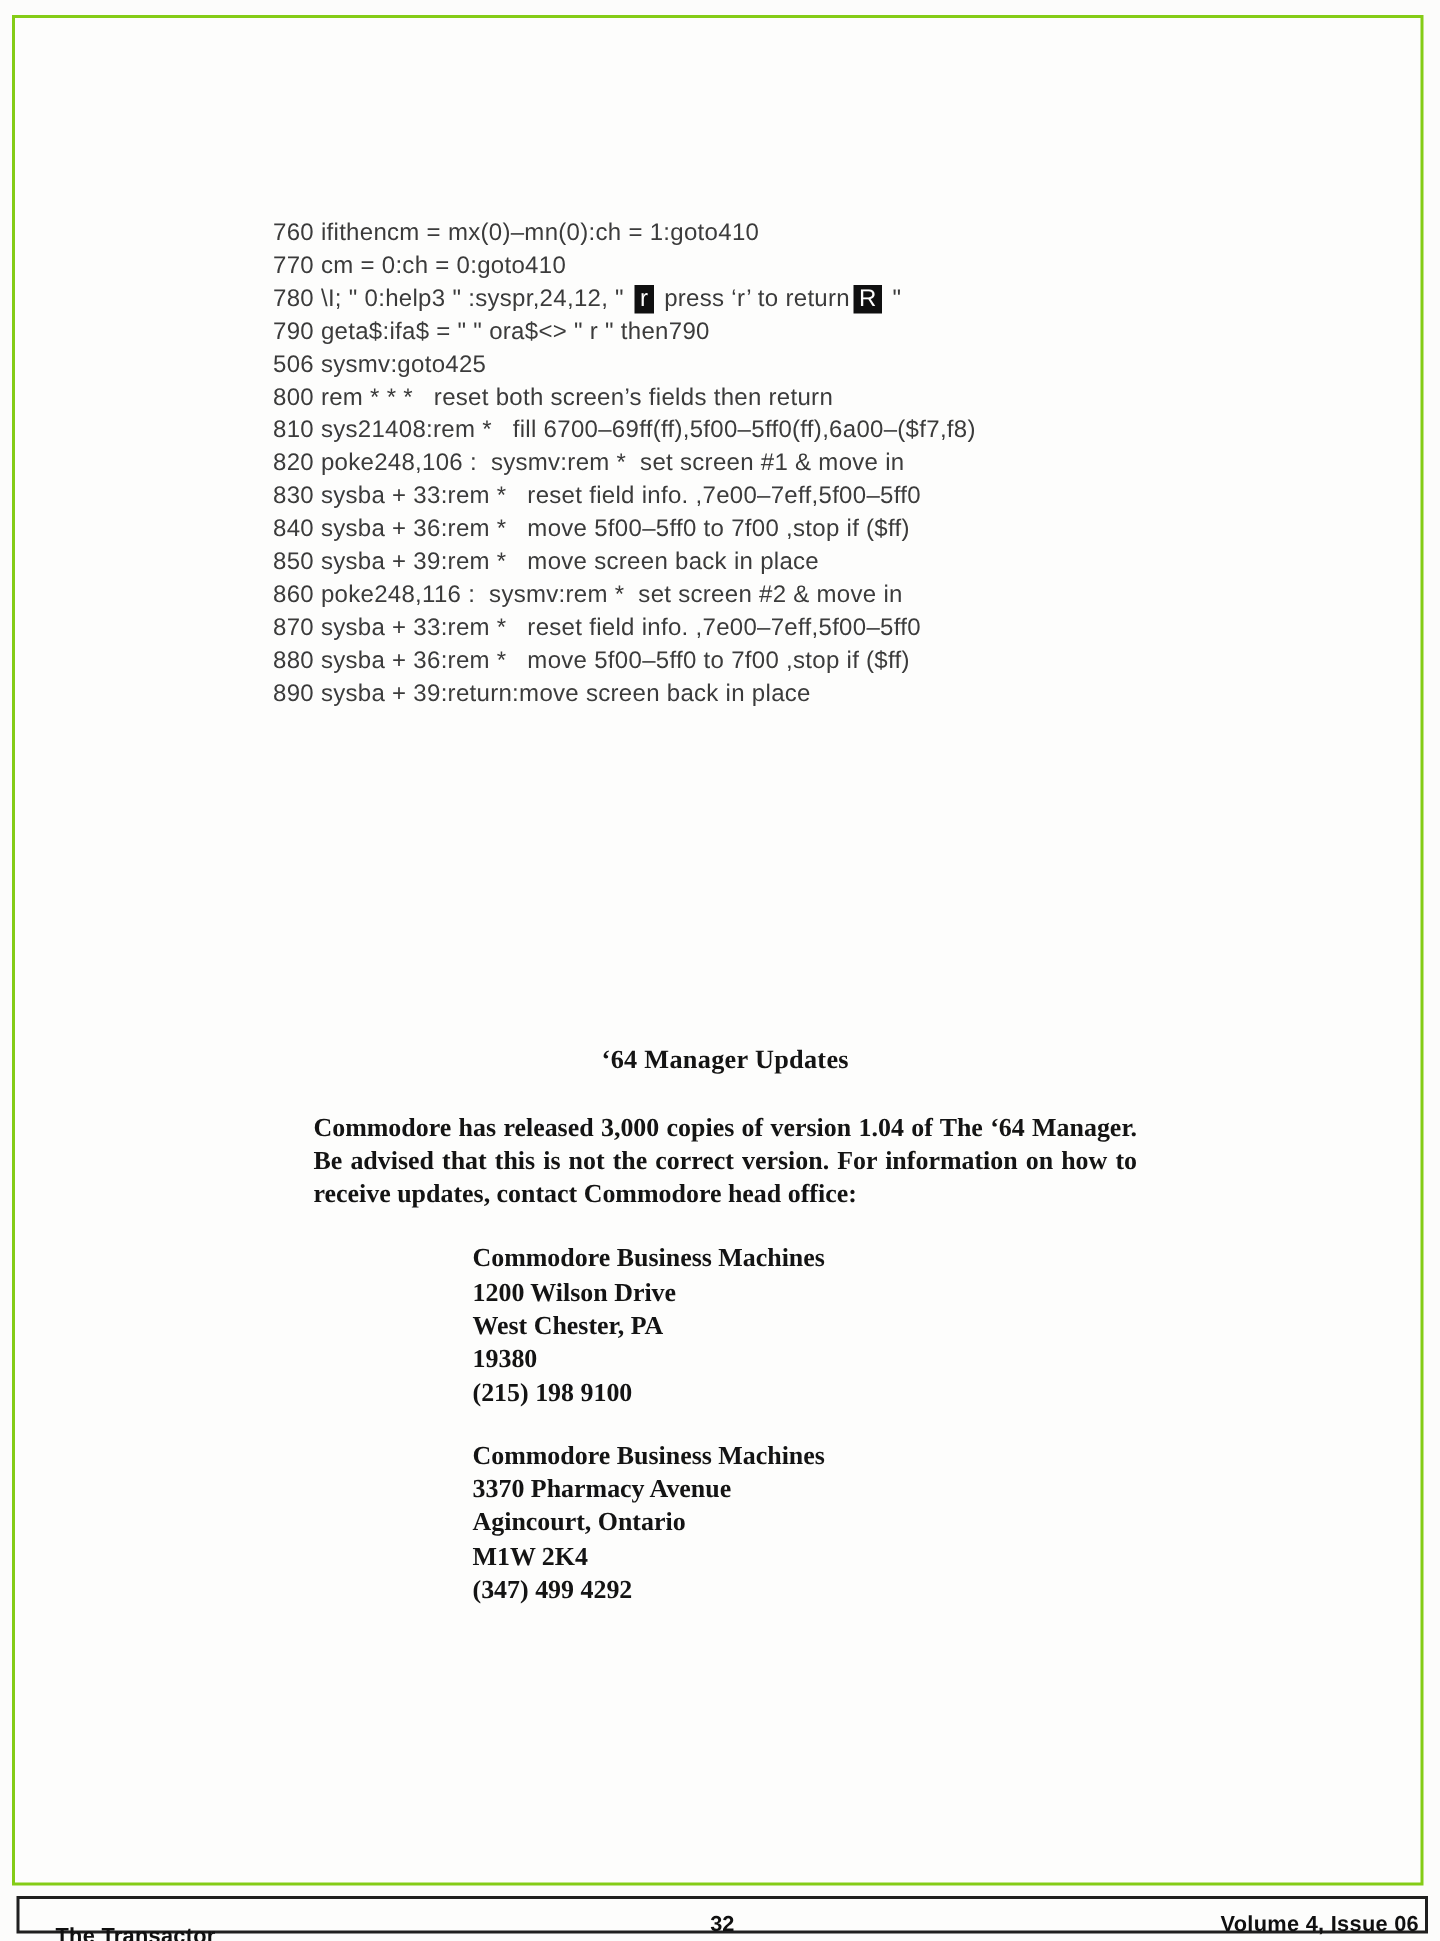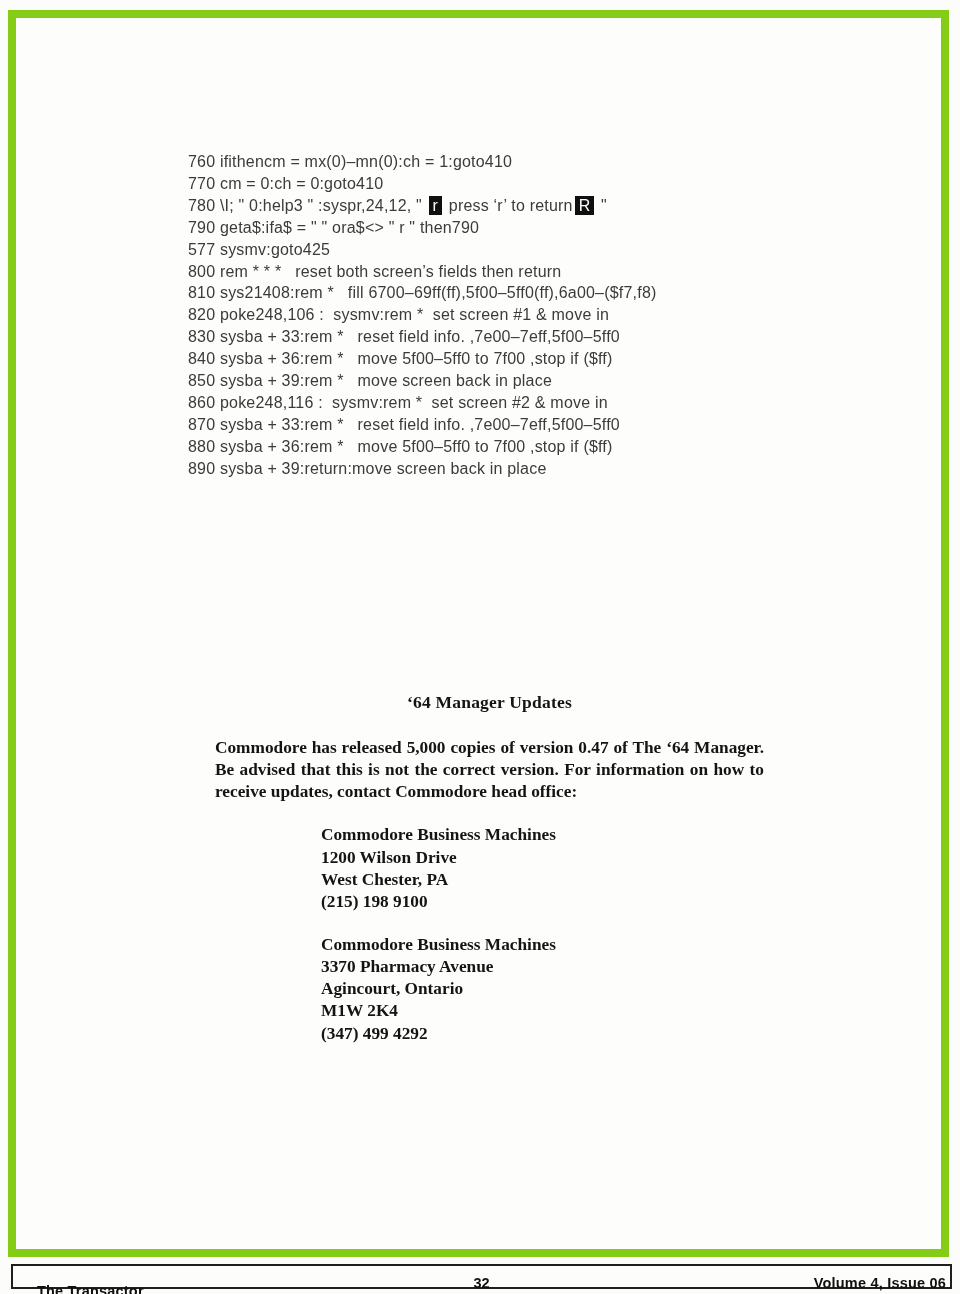--- a/index.html
+++ b/index.html
@@ -7,21 +7,21 @@
     width: 960px; height: 1294px;
     background: #fcfcfb;
     position: relative;
     overflow: hidden;
     font-family: "Liberation Sans", sans-serif;
   }
   .page-border {
     position: absolute;
     left: 8px; top: 10px;
     width: 941px; height: 1247px;
-    border: 8px solid #84cc16;
+    border: 2px solid #84cc16;
     box-sizing: border-box;
     background: #fdfdfc;
   }
   
   .code-block {
     position: absolute;
     left: 172px; top: 133px;
     font-family: "Liberation Sans", "DejaVu Sans", sans-serif;
     font-size: 16px;
     line-height: 21.9px;
@@ -42,21 +42,21 @@
     position: absolute;
     left: 199px; top: 674px;
     width: 549px;
     font-family: "Liberation Serif", "DejaVu Serif", serif;
     font-weight: bold;
     color: #141414;
   }
   .article-title {
     font-size: 17.5px;
     text-align: center;
-    margin: 0 0 24px 0;
+    margin: 10px 0 24px 0;
     letter-spacing: 0.2px;
   }
   .article-paragraph {
     font-size: 17.3px;
     line-height: 21.8px;
     text-align: justify;
     margin: 0 0 22px 0;
   }
   .address {
     margin-left: 106px;
@@ -87,41 +87,42 @@
 </head>
 <body>
 
 <div class="page-border">
 
   <div class="code-block">
     <div class="code-line">760 ifithencm = mx(0)–mn(0):ch = 1:goto410</div>
     <div class="code-line">770 cm = 0:ch = 0:goto410</div>
     <div class="code-line"><span>780 \I; " 0:help3 " :syspr,24,12, " </span><span class="inv">r</span><span> press ‘r’ to return</span><span class="inv">R</span><span> "</span></div>
     <div class="code-line">790 geta$:ifa$ = " " ora$&lt;&gt; " r " then790</div>
-    <div class="code-line">577 sysmv:goto425</div>
+    <div class="code-line">506 sysmv:goto425</div>
     <div class="code-line">800 rem * * *   reset both screen’s fields then return</div>
     <div class="code-line">810 sys21408:rem *   fill 6700–69ff(ff),5f00–5ff0(ff),6a00–($f7,f8)</div>
     <div class="code-line">820 poke248,106 :  sysmv:rem *  set screen #1 &amp; move in</div>
     <div class="code-line">830 sysba + 33:rem *   reset field info. ,7e00–7eff,5f00–5ff0</div>
     <div class="code-line">840 sysba + 36:rem *   move 5f00–5ff0 to 7f00 ,stop if ($ff)</div>
     <div class="code-line">850 sysba + 39:rem *   move screen back in place</div>
     <div class="code-line">860 poke248,116 :  sysmv:rem *  set screen #2 &amp; move in</div>
     <div class="code-line">870 sysba + 33:rem *   reset field info. ,7e00–7eff,5f00–5ff0</div>
     <div class="code-line">880 sysba + 36:rem *   move 5f00–5ff0 to 7f00 ,stop if ($ff)</div>
     <div class="code-line">890 sysba + 39:return:move screen back in place</div>
   </div>
 
   <div class="article">
     <h2 class="article-title">‘64 Manager Updates</h2>
-    <p class="article-paragraph">Commodore has released 5,000 copies of version 0.47 of The ‘64 Manager. Be advised that this is not the correct version. For information on how to receive updates, contact Commodore head office:</p>
+    <p class="article-paragraph">Commodore has released 3,000 copies of version 1.04 of The ‘64 Manager. Be advised that this is not the correct version. For information on how to receive updates, contact Commodore head office:</p>
 
     <div class="address">
       <div>Commodore Business Machines</div>
       <div>1200 Wilson Drive</div>
       <div>West Chester, PA</div>
+      <div>19380</div>
       <div>(215) 198 9100</div>
     </div>
 
     <div class="address">
       <div>Commodore Business Machines</div>
       <div>3370 Pharmacy Avenue</div>
       <div>Agincourt, Ontario</div>
       <div>M1W 2K4</div>
       <div>(347) 499 4292</div>
     </div>

